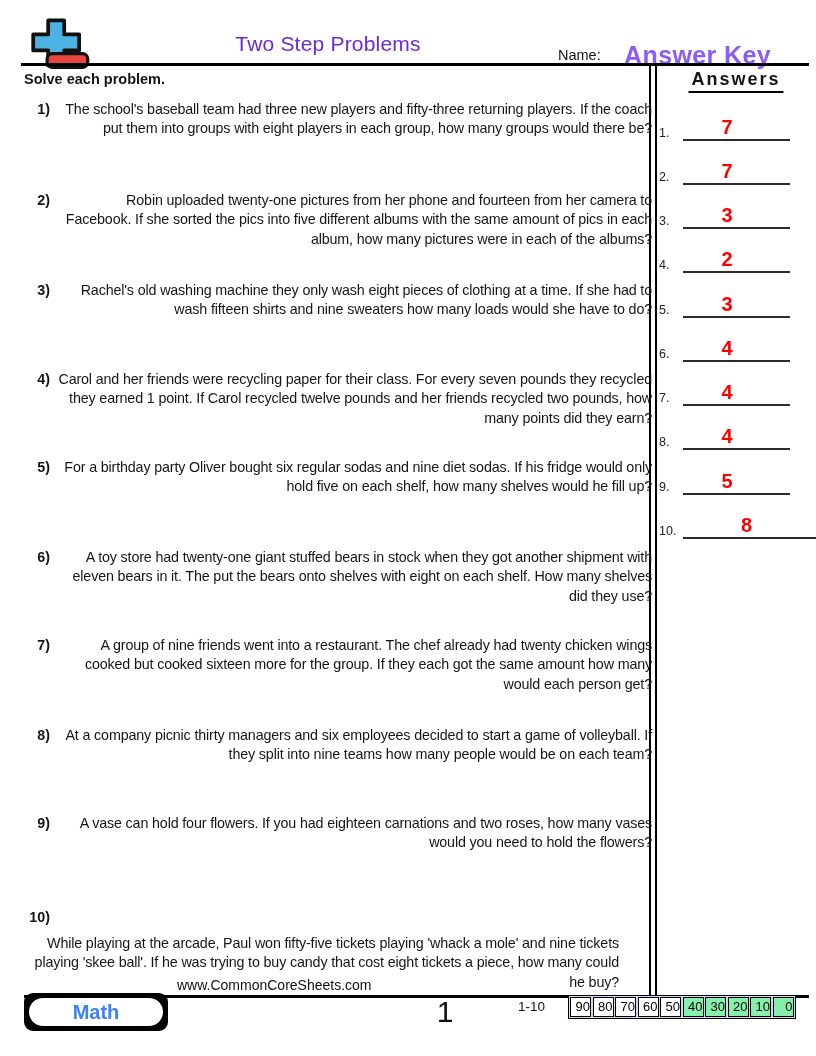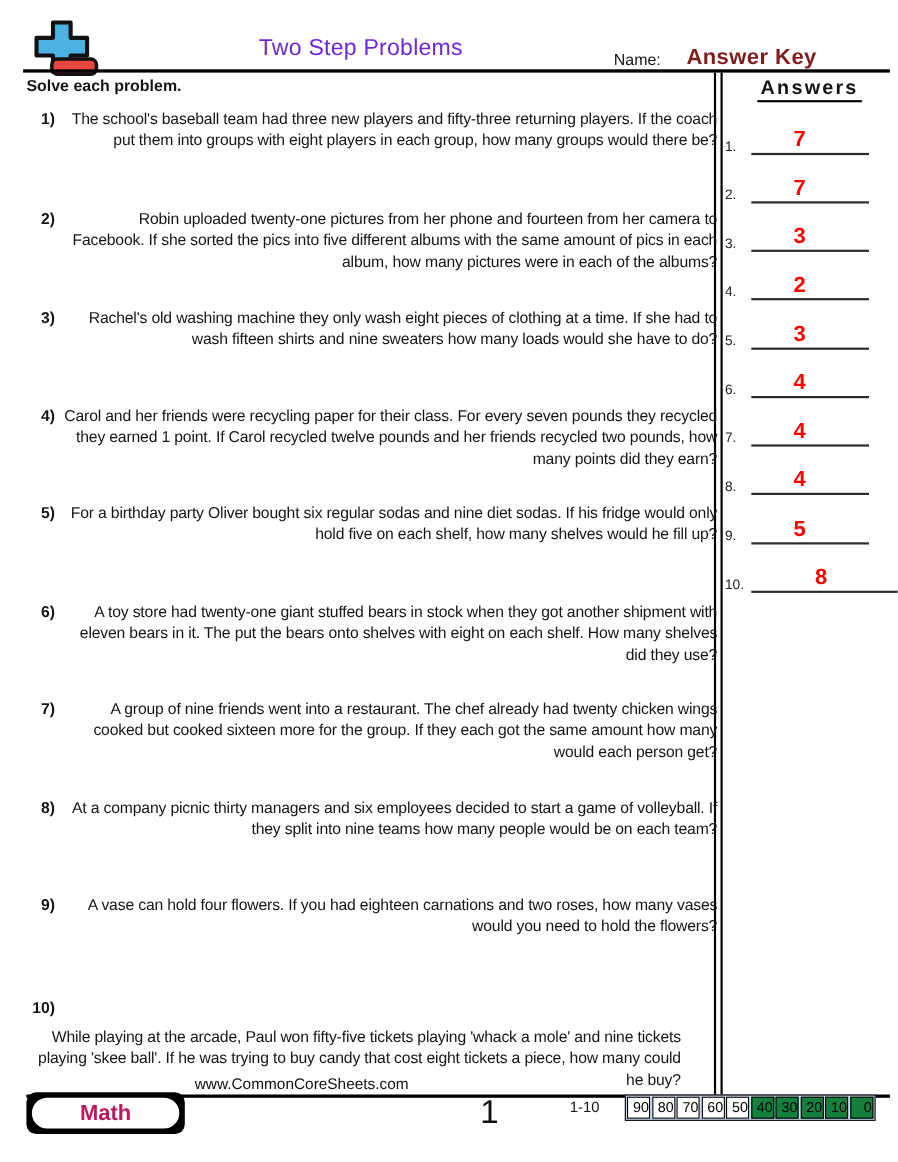--- a/index.html
+++ b/index.html
@@ -9,22 +9,22 @@
   }
 
   
   .logo-svg { position:absolute; left:30px; top:18px; }
   .ws-title {
     position:absolute; left:328px; top:32px; transform:translateX(-50%);
     font-size:21px; letter-spacing:.2px; white-space:nowrap; color:#6d28d9;
   }
   .name-label { position:absolute; left:558px; top:47px; font-size:14.5px; }
   .name-value {
-    position:absolute; left:624px; top:41px; font-size:20px; font-weight:bold;
-    color:#7f1d1d; letter-spacing:.4px; white-space:nowrap;
+    position:absolute; left:624px; top:41px; font-size:25px; font-weight:bold;
+    color:#8b5cf6; letter-spacing:.4px; white-space:nowrap;
   }
   .header-rule { position:absolute; left:21px; top:63px; width:788px; height:3px; background:#000; }
 
   .instruction { position:absolute; left:24px; top:71px; font-size:14.5px; font-weight:bold; }
 
   
   .vline { position:absolute; top:66px; width:2px; height:930px; background:#000; }
   .vline.v1 { left:649px; }
   .vline.v2 { left:655px; }
 
@@ -61,37 +61,37 @@
 
   
   .footer-rule { position:absolute; left:24px; top:995px; width:785px; height:2.5px; background:#000; }
   .math-badge {
     position:absolute; left:24px; top:993px; width:144px; height:38px;
     background:#000; border-radius:9px;
   }
   .math-badge .pill {
     position:absolute; left:5px; right:5px; top:5px; bottom:5px;
     background:#fff; border-radius:14px; display:flex; align-items:center; justify-content:center;
-    font-size:20px; font-weight:bold; color:#be185d;
+    font-size:20px; font-weight:bold; color:#3b82f6;
   }
   .website { position:absolute; left:177px; top:977px; font-size:14px; color:#101010; }
   .page-num {
     position:absolute; left:428px; top:995px; width:34px; text-align:center;
     font-size:30px; font-weight:400; color:#101010;
   }
   .score-label { position:absolute; left:518px; top:999px; width:44px; text-align:left; font-size:13.5px; }
   .score-grid {
     position:absolute; left:568px; top:995px; display:flex; gap:1.5px;
     background:#cadbf3; border:1.5px solid #000; padding:1px;
   }
   .score-cell {
     width:19px; height:18px; line-height:18px; text-align:right;
     font-size:13px; border:1.5px solid #000; background:#fff; color:#000;
   }
-  .score-cell.shaded { background:#15803d; }
+  .score-cell.shaded { background:#86efac; }
 </style>
 </head>
 <body>
 
 <svg class="logo-svg" width="62" height="52" viewBox="0 0 58 48" aria-hidden="true">
   <path d="M17,2 h15 v13 h14 v15 h-14 v14 h-15 v-14 h-14 v-15 h14 z" fill="#4cb2e2" stroke="#111" stroke-width="3.5" stroke-linejoin="round"></path>
   <rect x="16" y="33" width="38" height="13" rx="5" fill="#e8473e" stroke="#111" stroke-width="3"></rect>
 </svg>
 
 <div class="ws-title">Two Step Problems</div>

